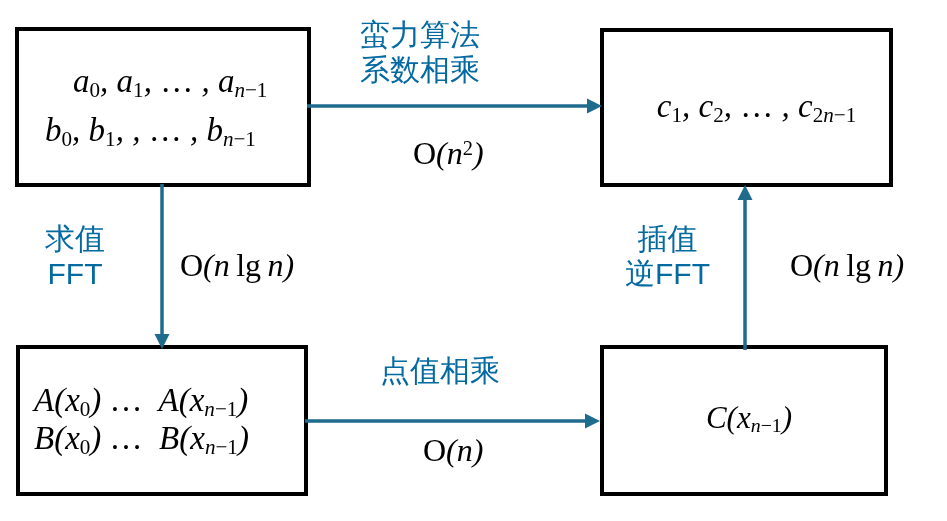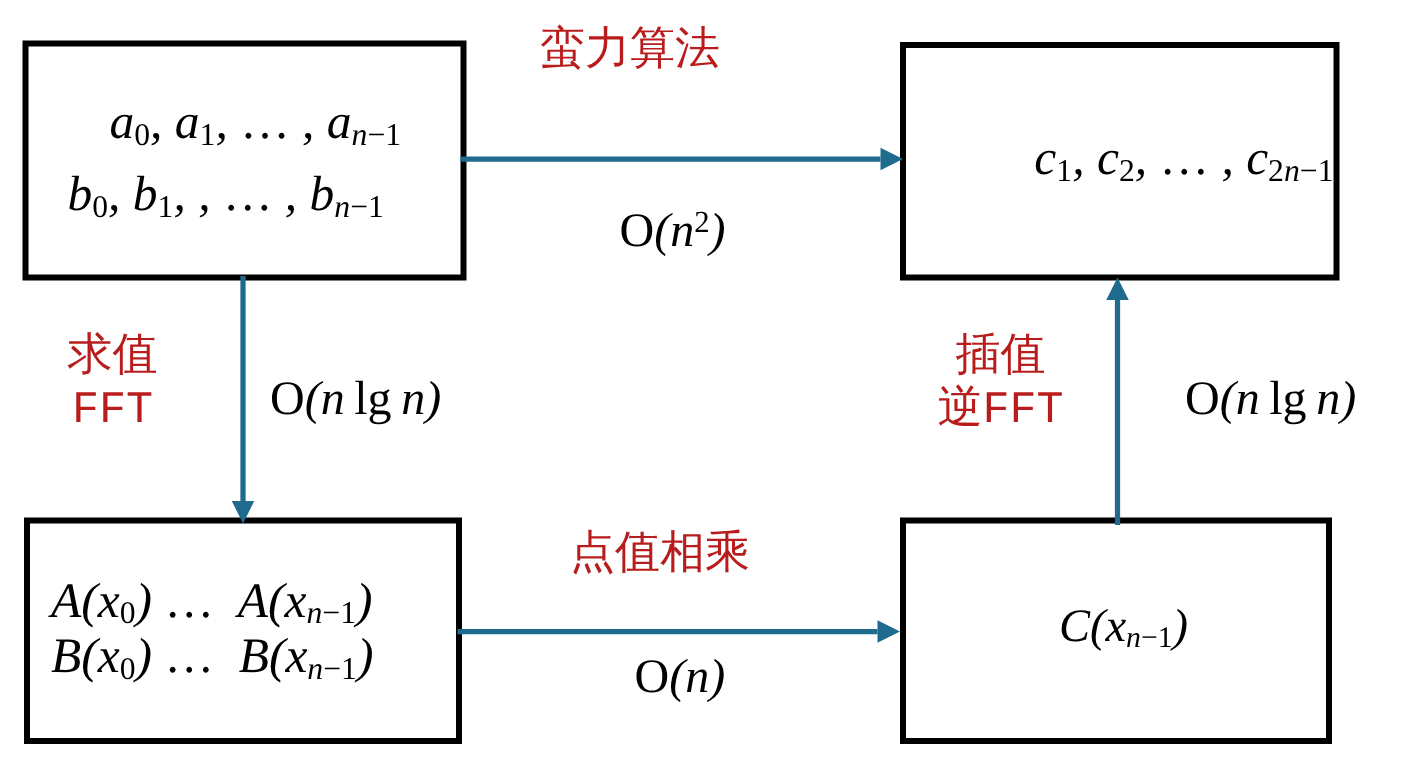--- a/index.html
+++ b/index.html
@@ -41,21 +41,21 @@
   #box-c-val  { left: 600px; top: 345px; width: 288px; height: 151px; }
 
   #box-a .box-line {
     font-size: 33px;
     padding-left: 26px;
   }
   #box-a .box-line:first-child { margin-bottom: 12px; margin-left: 28px; }
 
   #box-c .box-line {
     font-size: 33px;
-    text-align: right;
+    text-align: center;
     padding-left: 20px;
   }
 
   #box-ab-val .box-line {
     font-size: 33px;
     padding-left: 14px;
   }
   #box-ab-val .box-line:first-child { }
 
   #box-c-val .box-line {
@@ -72,23 +72,23 @@
 
   
   .arrow-svg {
     position: absolute;
     overflow: visible;
   }
 
   
   .cn-label {
     position: absolute;
-    font-family: Liberation Mono, monospace;
+    font-family: Liberation Sans, sans-serif;
     font-size: 30px;
-    color: #b91c1c;
+    color: #0369a1;
     line-height: 1.16;
     white-space: nowrap;
     text-align: center;
   }
   .cost-label {
     position: absolute;
     font-family: "Liberation Serif", "DejaVu Serif", serif;
     font-style: italic;
     font-size: 32px;
     color: #000000;
@@ -157,20 +157,21 @@
     <polygon points="6.5,20 21.5,20 14,5" fill="#1F6B8E"></polygon>
   </svg>
 
   <svg class="arrow-svg" style="left:303px; top:407px; width:300px; height:28px;" viewBox="0 0 300 28">
     <line x1="2" y1="14" x2="282" y2="14" stroke="#1F6B8E" stroke-width="3.5"></line>
     <polygon points="282,6.5 297,14 282,21.5" fill="#1F6B8E"></polygon>
   </svg>
 
   <div class="cn-label" id="label-brute">
     <div>蛮力算法</div>
+    <div>系数相乘</div>
   </div>
   <div class="cost-label" id="cost-brute">
     <span class="up">O</span>(n<span class="sup"><span class="up">2</span></span>)
   </div>
 
   <div class="cn-label" id="label-eval">
     <div>求值</div>
     <div>FFT</div>
   </div>
   <div class="cost-label" id="cost-eval">

